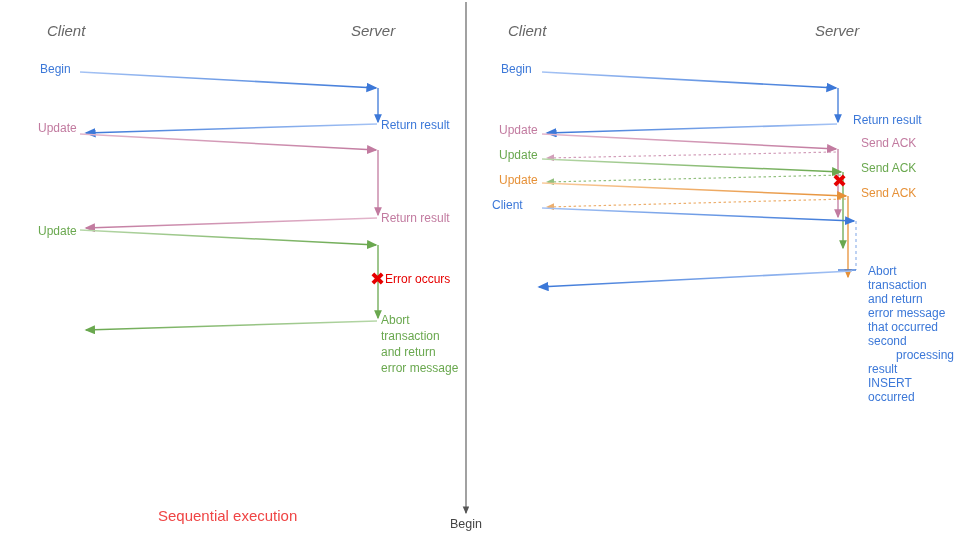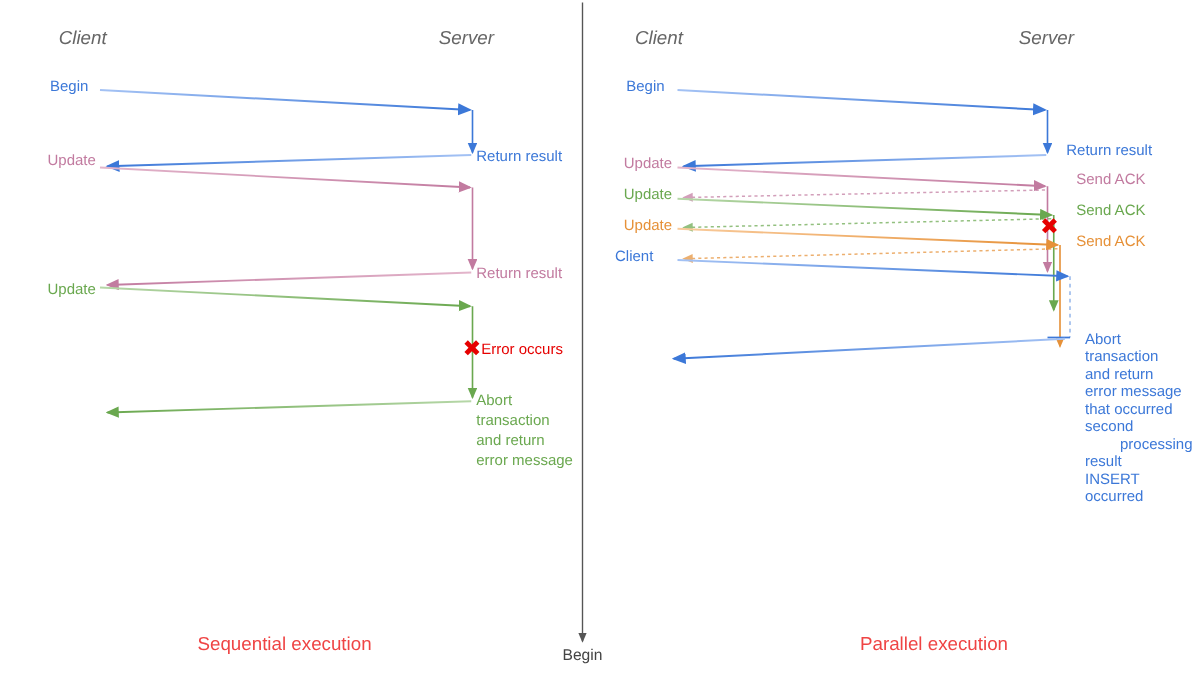--- a/index.html
+++ b/index.html
@@ -167,17 +167,16 @@
 <div class="lbl msg blue" style="left:868px; top:278px;">transaction</div>
 <div class="lbl msg blue" style="left:868px; top:292px;">and return</div>
 <div class="lbl msg blue" style="left:868px; top:306px;">error message</div>
 <div class="lbl msg blue" style="left:868px; top:320px;">that occurred</div>
 <div class="lbl msg blue" style="left:868px; top:334px;">second</div>
 <div class="lbl msg blue" style="left:896px; top:348px;">processing</div>
 <div class="lbl msg blue" style="left:868px; top:362px;">result</div>
 <div class="lbl msg blue" style="left:868px; top:376px;">INSERT</div>
 <div class="lbl msg blue" style="left:868px; top:390px;">occurred</div>
 
-<div class="lbl caption" style="left:688px; top:507px;">Parallel execution</div>
 
 <div class="lbl timelbl" style="left:450px; top:517px;">Begin</div>
 
 </div>
 
 </body></html>

